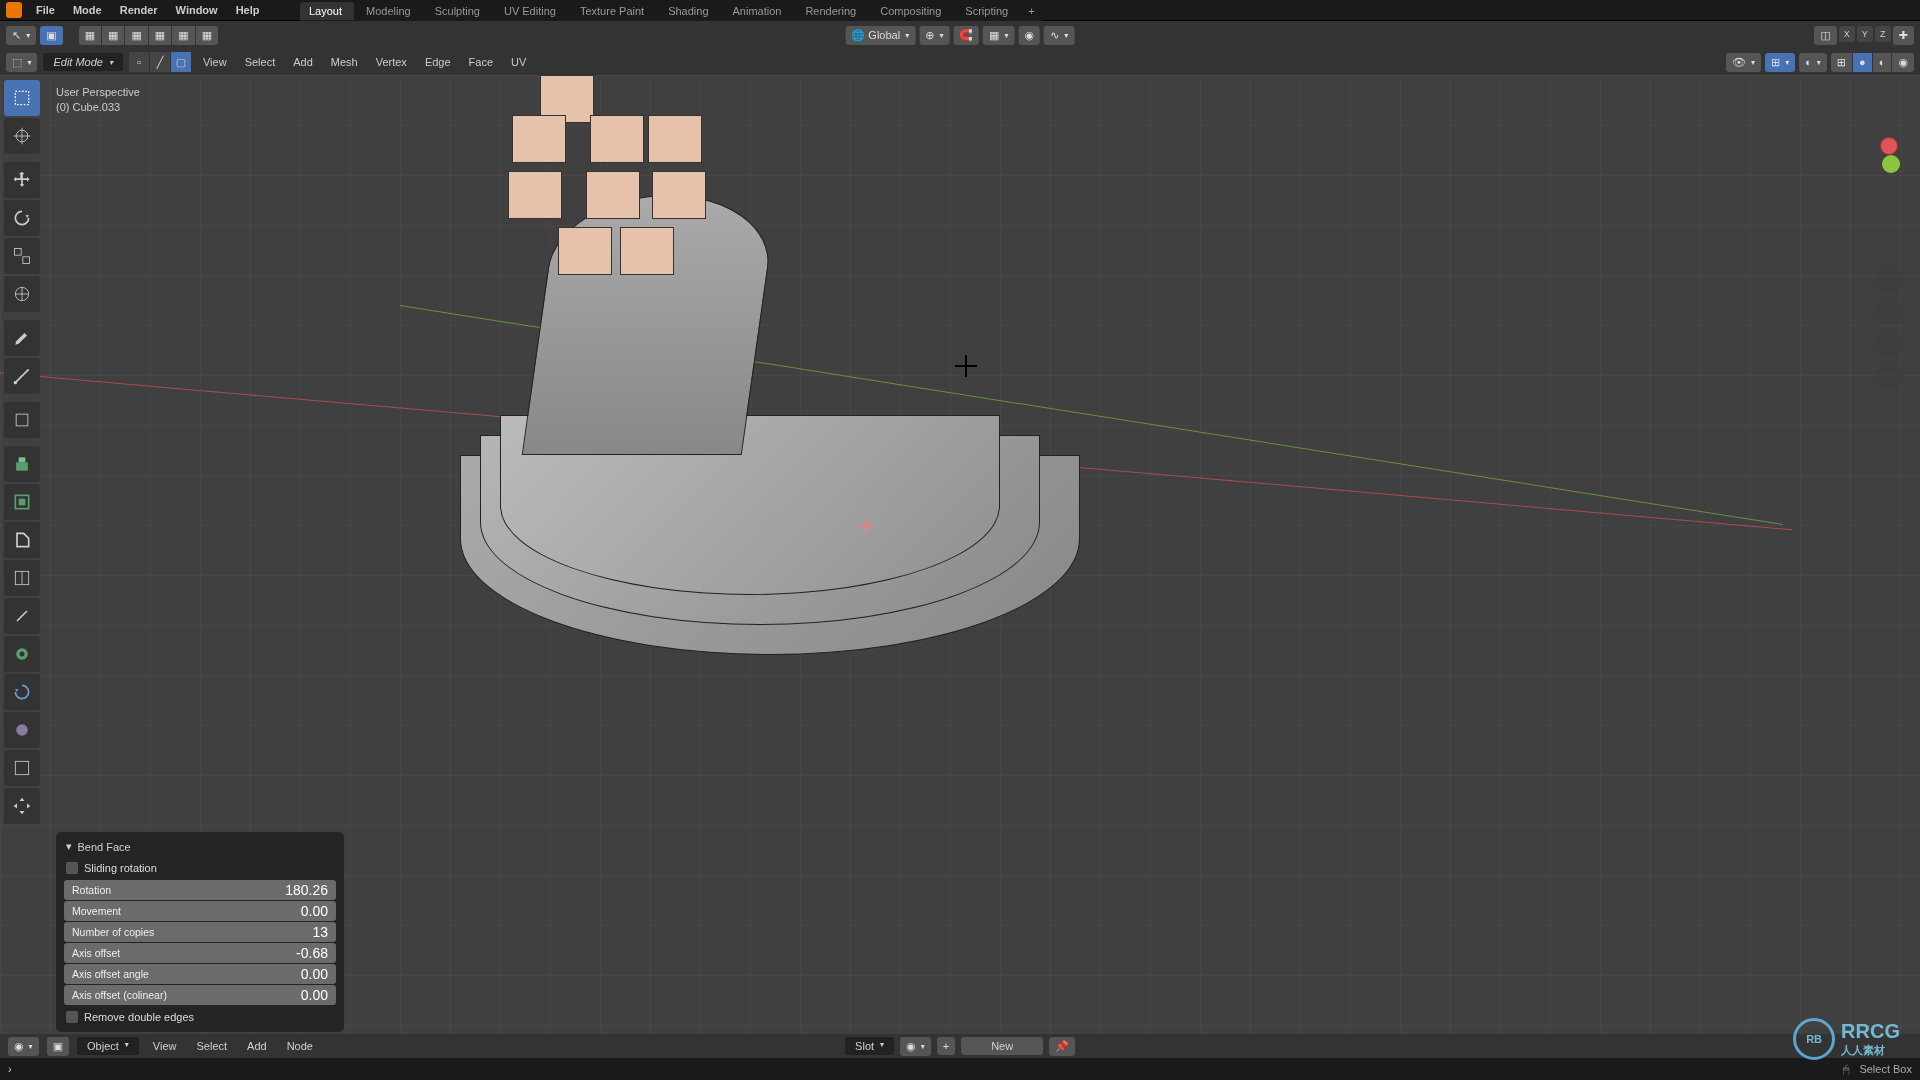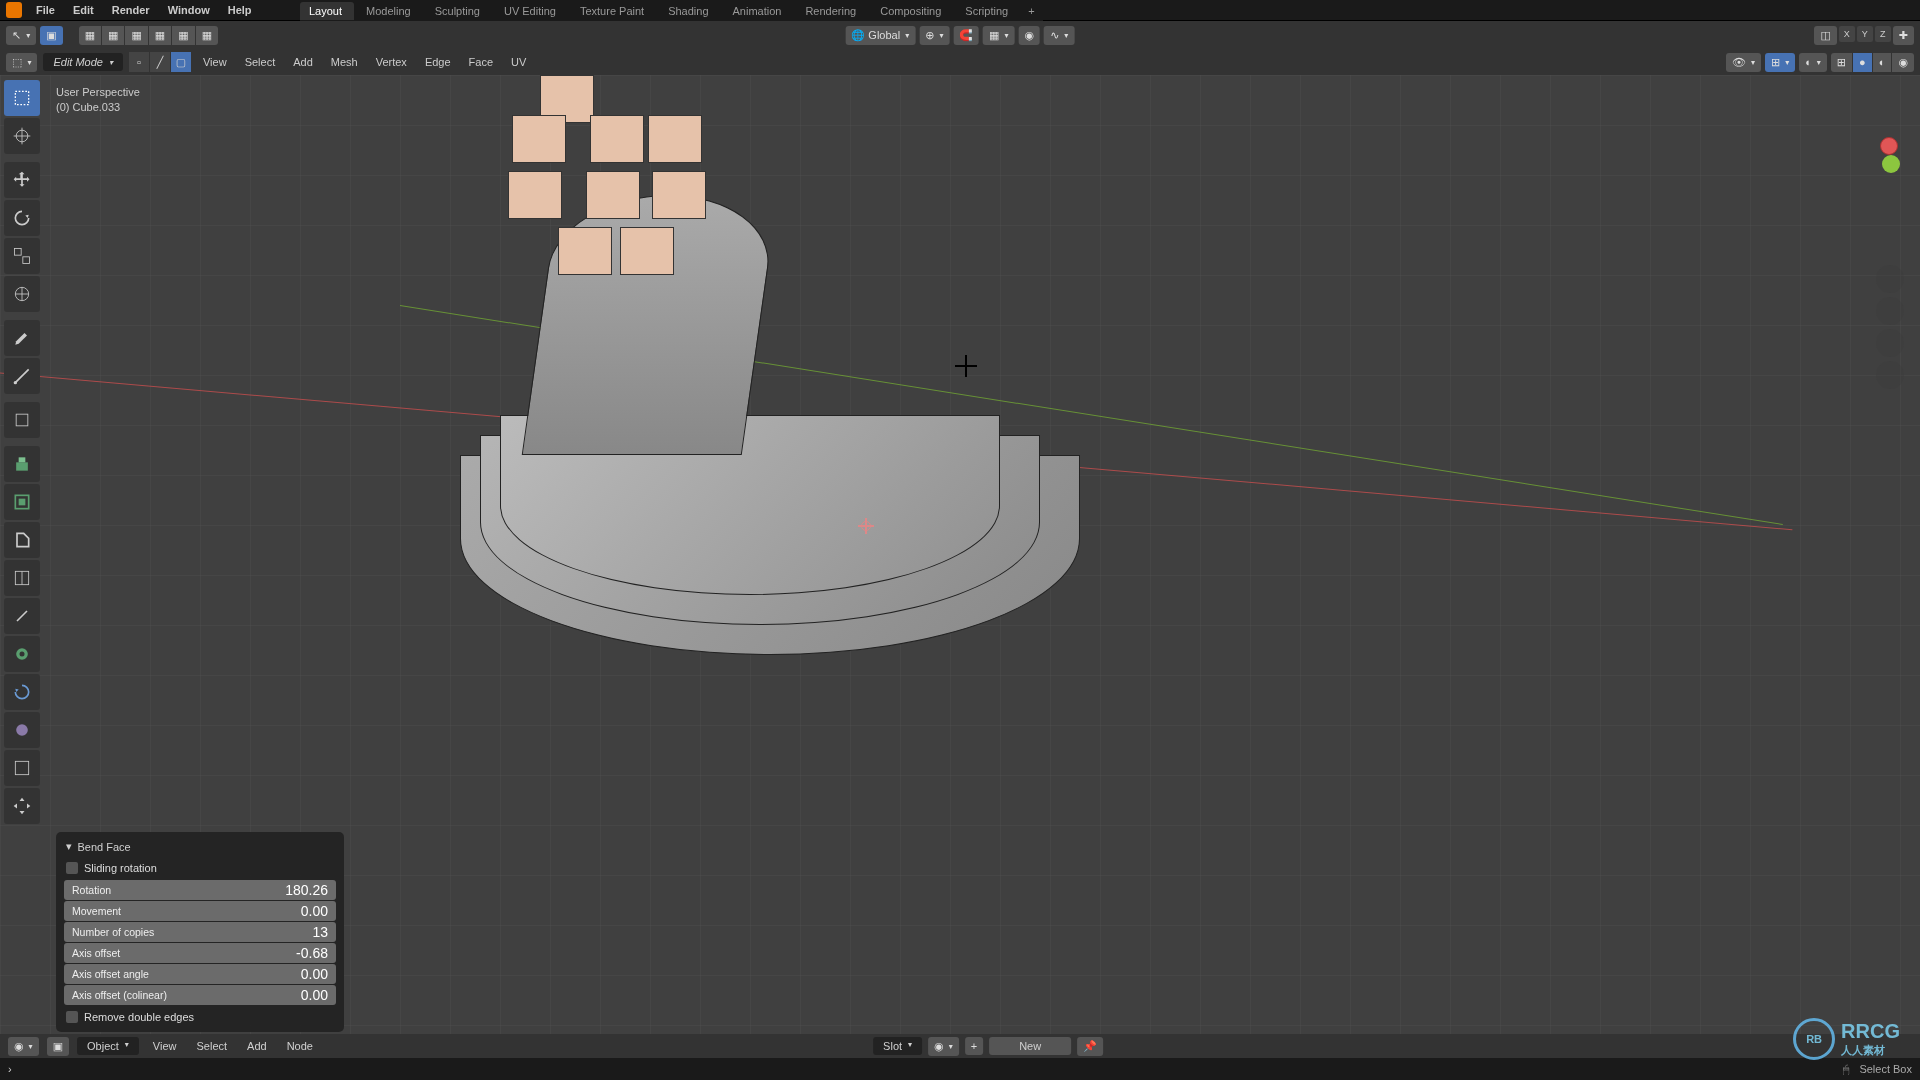--- a/index.html
+++ b/index.html
@@ -84,21 +84,21 @@
 .op-value { color: #fff; text-align: right; }
 .op-check { width: 12px; height: 12px; background: #555; border-radius: 2px; margin-right: 6px; }
 .op-slider { background: #6b6b6b; margin: 1px 8px; border-radius: 3px; height: 20px; padding: 0 8px; display: flex; align-items: center; }
 .op-slider .op-label { color: #eee; font-size: 10.5px; }
 .op-slider .op-value { color: #fff; font-size: 14px; }
 
 
 .bottom-bar { position: absolute; bottom: 22px; left: 0; right: 0; height: 24px; background: #333; display: flex; align-items: center; padding: 0 8px; gap: 8px; }
 .bb-dropdown { padding: 3px 10px; background: #222; border-radius: 3px; display: flex; align-items: flex-start; gap: 4px; }
 .bb-menu { padding: 2px 6px; cursor: pointer; }
-.bb-center { position: absolute; left: 50%; transform: translateX(-50%); display: flex; gap: 6px; align-items: center; margin-left: 28px; }
+.bb-center { position: absolute; left: 50%; transform: translateX(-50%); display: flex; gap: 6px; align-items: center; }
 .bb-new { padding: 3px 30px; background: #555; border-radius: 3px; }
 
 
 .status-bar { position: absolute; bottom: 0; left: 0; right: 0; height: 22px; background: #1a1a1a; display: flex; align-items: center; padding: 0 8px; justify-content: space-between; }
 .status-right { display: flex; gap: 10px; align-items: center; color: #aaa; }
 
 
 .watermark { position: absolute; right: 20px; bottom: 20px; color: #7dd0f0; font-size: 16px; font-weight: bold; display: flex; align-items: center; gap: 6px; opacity: 0.85; }
 .wm-circle { width: 42px; height: 42px; border: 3px solid #64b9ec; border-radius: 50%; display: flex; align-items: center; justify-content: center; font-size: 11px; }
 
@@ -108,21 +108,21 @@
 .origin::before { left:7px; top:0; width:2px; height:16px; }
 .origin::after { top:7px; left:0; width:16px; height:2px; }
 .origin .c { position:absolute; left:3px; top:3px; width:10px; height:10px; border:1px solid #d88; border-radius:50%; }
 </style>
 </head>
 <body>
 
 <div class="top-menu">
   <div class="logo"></div>
   <div class="menu-item">File</div>
-  <div class="menu-item">Edit</div>
+  <div class="menu-item">Mode</div>
   <div class="menu-item">Render</div>
   <div class="menu-item">Window</div>
   <div class="menu-item">Help</div>
 </div>
 
 <div class="workspace-tabs">
   <div class="ws-tab active">Layout</div>
   <div class="ws-tab">Modeling</div>
   <div class="ws-tab">Sculpting</div>
   <div class="ws-tab">UV Editing</div>

